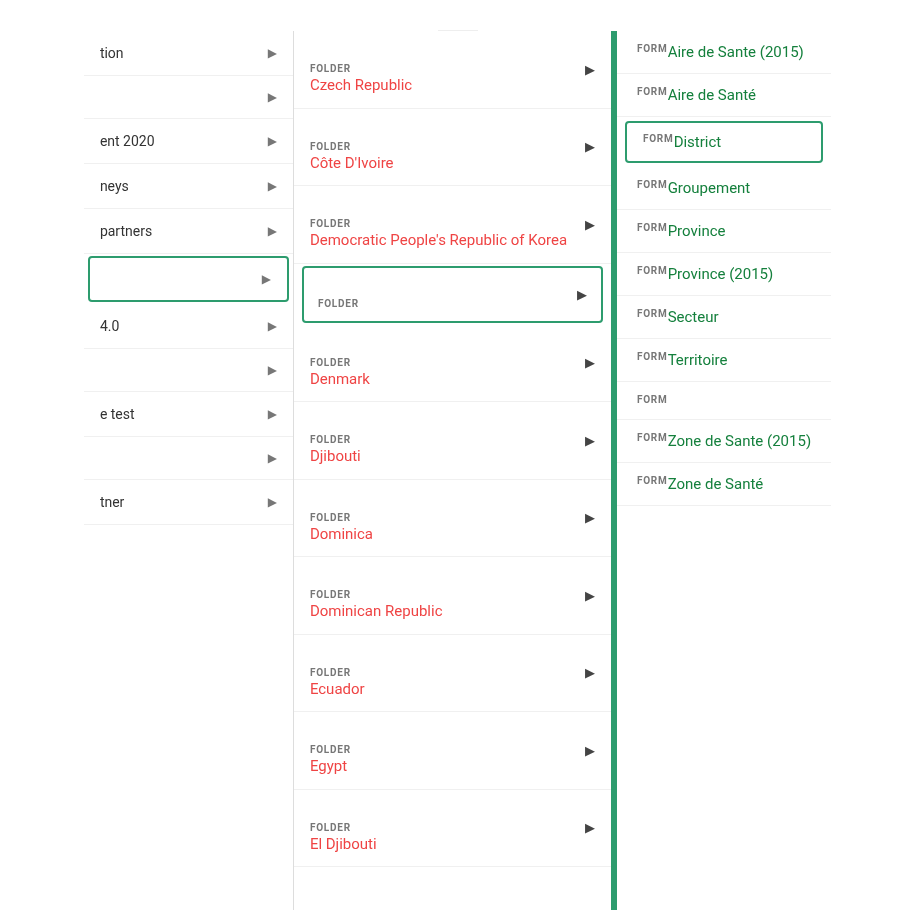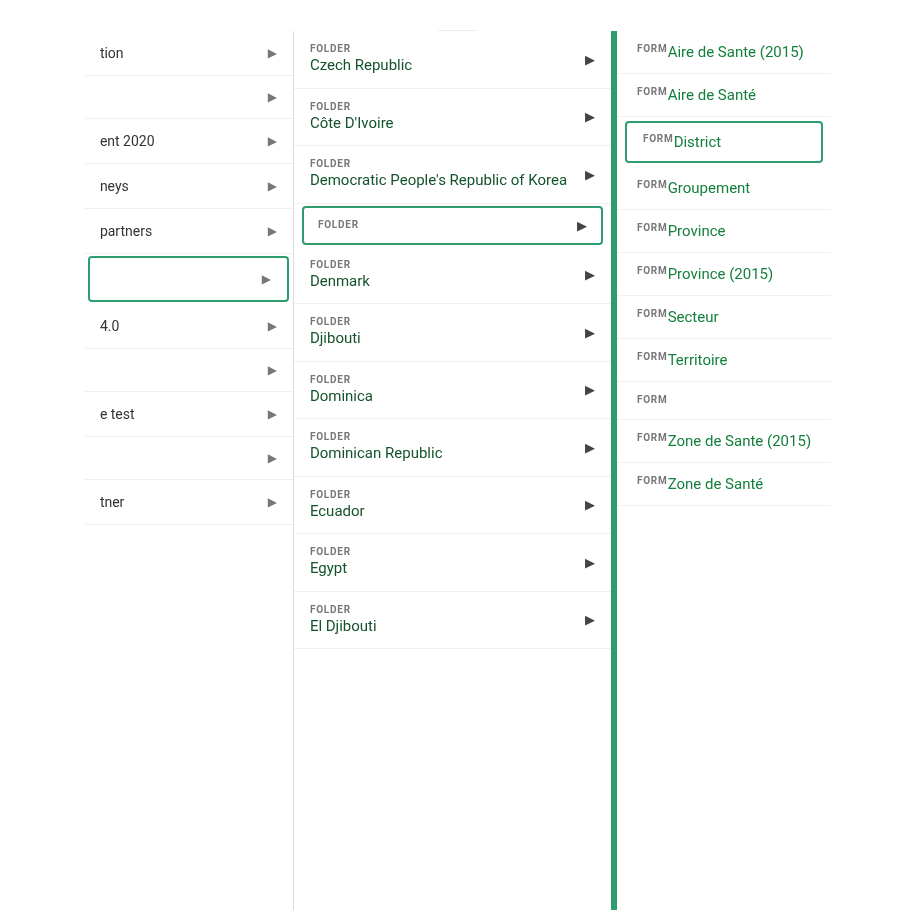--- a/index.html
+++ b/index.html
@@ -108,25 +108,26 @@
       flex: 1;
     }
 
     .folder-type-label {
       font-size: 10px;
       font-weight: 700;
       color: #777;
       letter-spacing: 0.08em;
       text-transform: uppercase;
       margin-bottom: 2px;
+      margin-top: 20px;
     }
 
     .folder-name {
       font-size: 15px;
-      color: #14532d;
+      color: #ef4444;
       line-height: 1.3;
     }
 
     .folder-arrow {
       color: #444;
       font-size: 13px;
       flex-shrink: 0;
       margin-left: 8px;
     }
 

